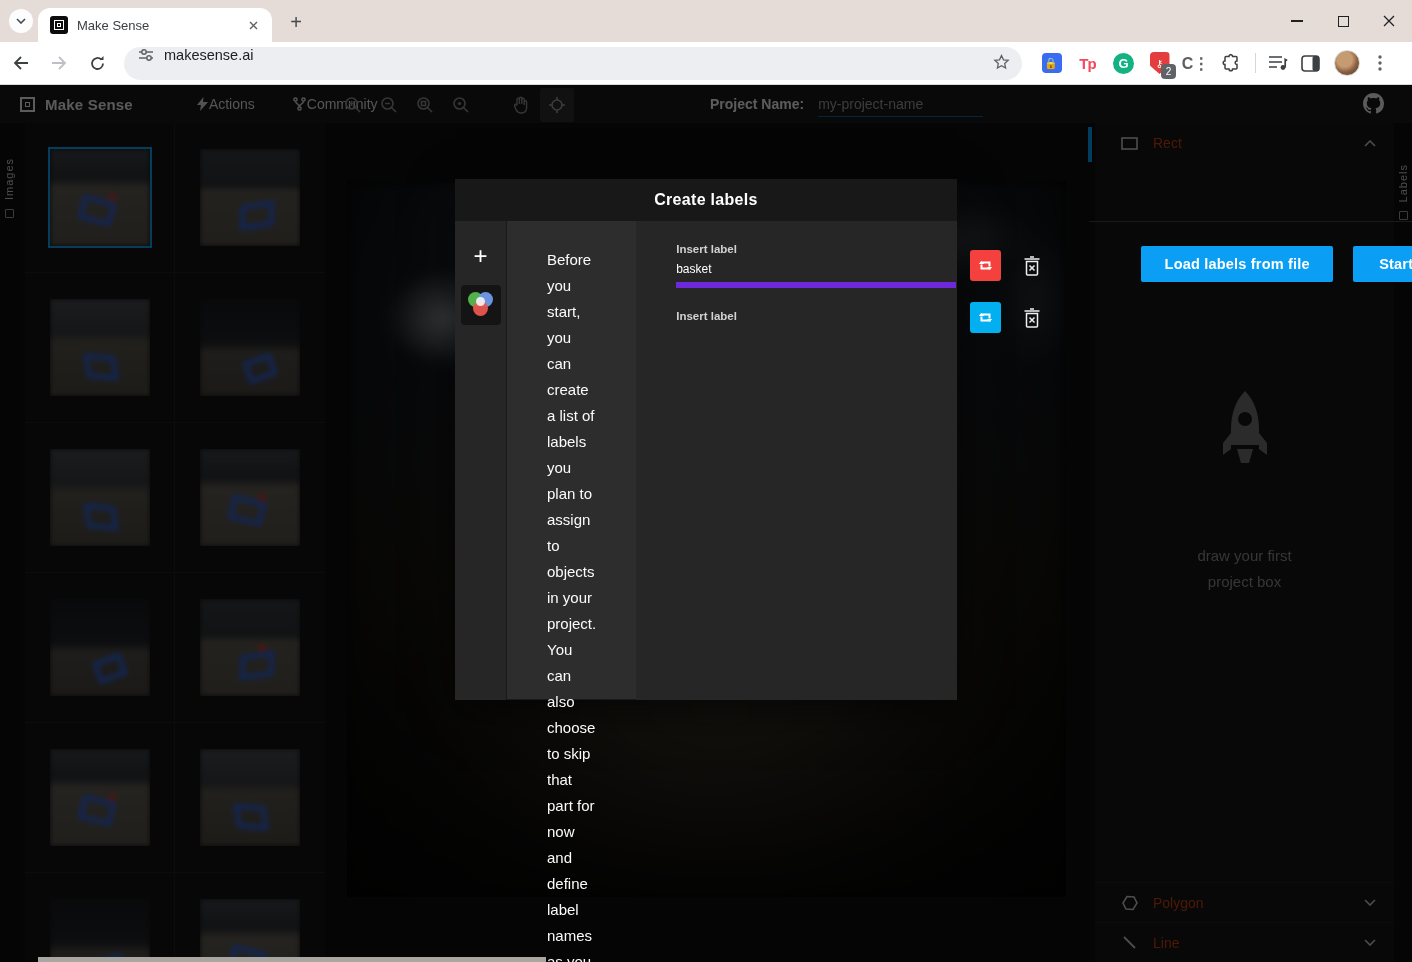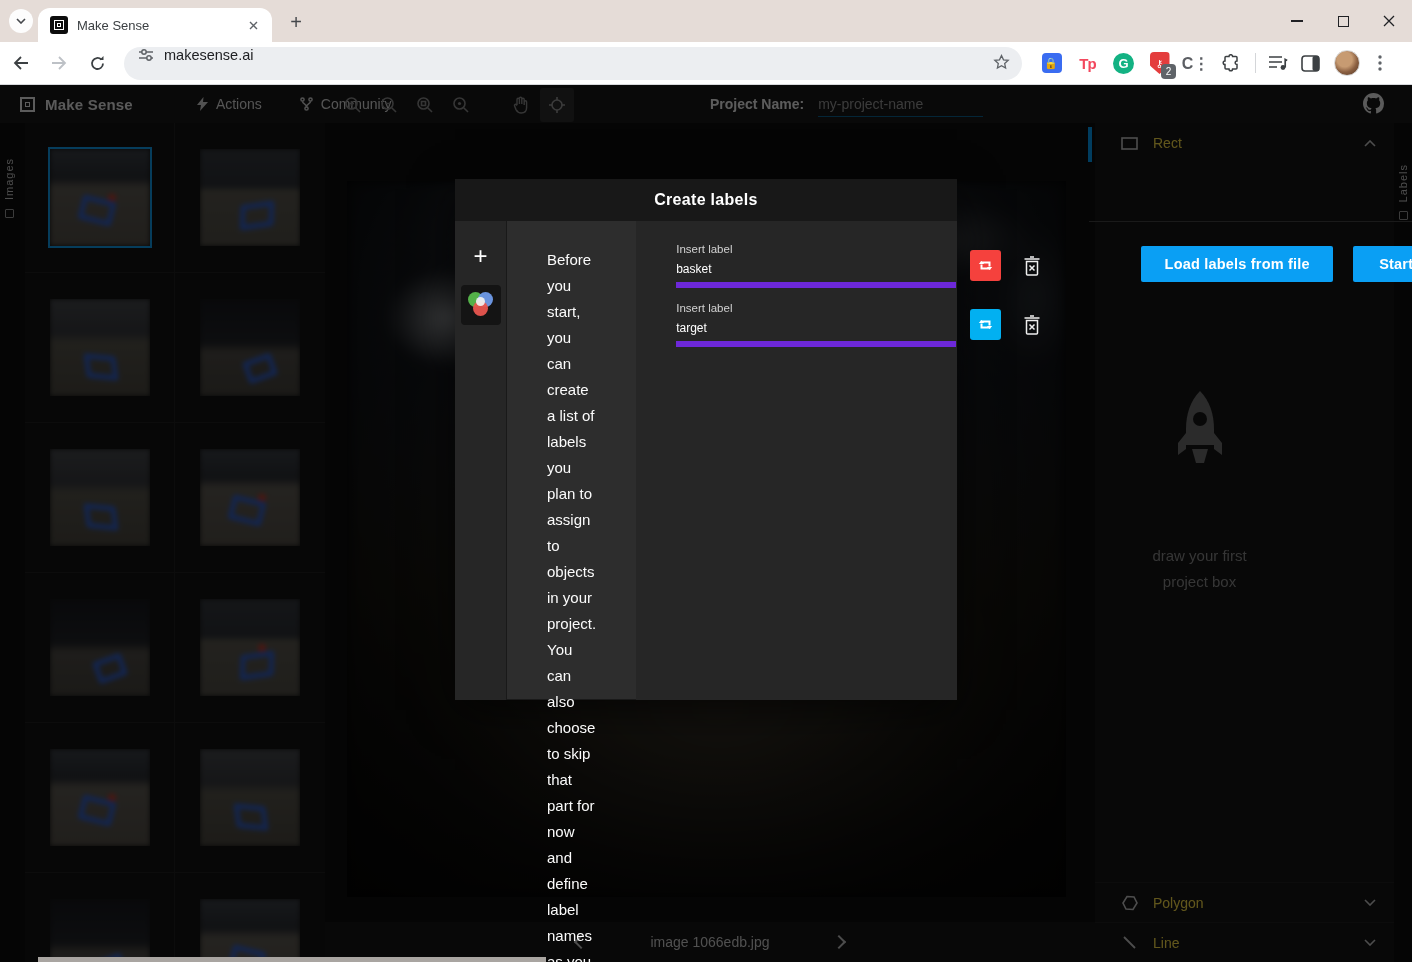--- a/index.html
+++ b/index.html
@@ -44,21 +44,21 @@
   .tb-sep { width:1px; height:20px; background:#d4d6d9; margin:0 8px 0 10px; }
   .avatar { width:26px; height:26px; border-radius:50%; background:radial-gradient(circle at 40% 35%, #c79b72 0 35%, #8a5f41 60%, #503624 100%); border:1px solid #d8d8d8; }
 
   
   .app { position:absolute; left:0; top:85px; width:1412px; height:877px; background:#0d0d0d; overflow:hidden; }
   .appnav { position:absolute; left:0; top:0; width:1412px; height:38px; background:#171717;
     display:flex; align-items:center; color:#e9e9e9; }
   .brand { display:flex; align-items:center; gap:10px; margin-left:20px; font-weight:bold; font-size:15px; letter-spacing:.2px; }
   .logo-sq { width:15px; height:15px; border:2px solid #f0f0f0; display:flex; align-items:center; justify-content:center; }
   .logo-sq i { width:5px; height:5px; border:1.5px solid #f0f0f0; display:block; }
-  .navitem { display:flex; align-items:center; gap:8px; font-size:14px; color:#dcdcdc; margin-left:38px; }
+  .navitem { display:flex; align-items:center; gap:1px; font-size:14px; color:#dcdcdc; margin-left:38px; }
   .projwrap { position:absolute; left:710px; top:0; height:38px; display:flex; align-items:center; gap:14px; }
   .projlabel { font-weight:bold; font-size:14px; color:#efefef; }
   .projvalue { font-size:14px; color:#9a9a9a; position:relative; }
   .projvalue::after { content:""; position:absolute; left:0; right:-60px; bottom:-5px; height:1px; background:rgba(0,158,247,.55); }
   .gh { position:absolute; right:28px; top:8px; }
 
   
   .vtab { position:absolute; background:#0c0c0c; color:#c7c7c7; display:flex; flex-direction:column;
     align-items:center; justify-content:center; gap:8px; font-size:11px; }
   .vtab-left { left:0; top:55px; width:18px; height:96px; border-radius:0 6px 6px 0; }
@@ -104,28 +104,28 @@
       linear-gradient(180deg,#242a32 0%,#181b21 28%,#1a1812 56%,#0d0c0a 100%); }
   .canvas-vig { position:absolute; inset:0; background:radial-gradient(ellipse at 50% 45%, transparent 45%, rgba(0,0,0,.8) 95%); }
   .edfooter { position:absolute; left:325px; top:837px; width:770px; height:40px; background:#141414;
     display:flex; align-items:center; justify-content:center; gap:64px; color:#cfcfcf; }
   .edfooter .fname { font-size:14px; }
   .chev { width:10px; height:10px; border:solid #c4c4c4; border-width:0 2px 2px 0; display:inline-block; }
   .chev.left { transform:rotate(135deg); }
   .chev.right { transform:rotate(-45deg); }
 
   
-  .rside { position:absolute; left:1095px; top:38px; width:299px; height:839px; background:#131313; color:#fde047; }
+  .rside { position:absolute; left:1095px; top:38px; width:299px; height:839px; background:#131313; color:#c2410c; }
   .rrow { height:40px; display:flex; align-items:center; padding:0 18px 0 22px; font-size:14px; }
   .rrow .ricon { width:24px; display:flex; justify-content:center; margin-right:12px; }
   .rrow .spacer { flex:1; }
   .rside-bottom { position:absolute; left:0; bottom:0; width:100%; }
   .rside-bottom .rrow { border-top:1px solid #1d1d1d; }
   .blue-indicator { position:absolute; left:1088px; top:42px; width:4px; height:35px; background:#009ef7; }
-  .empty { position:absolute; left:1050px; top:300px; width:299px; text-align:center; color:#7c7c7c; }
+  .empty { position:absolute; left:1095px; top:300px; width:299px; text-align:center; color:#7c7c7c; }
   .empty .etext { margin-top:48px; font-size:15px; line-height:26px; color:#8b8b8b; }
 
   
   .dim { position:absolute; inset:0; background:rgba(2,2,2,.62); z-index:5; }
 
   
   .hscroll { position:absolute; left:38px; bottom:0; width:508px; height:5px; background:#a9a5a1; z-index:8; }
 
   
   .modal { position:absolute; left:455px; top:179px; width:502px; height:521px; z-index:10;
@@ -142,21 +142,21 @@
   .m-palette .g { left:7px; top:7px;  background:#57b94c; }
   .m-palette .b { left:17px; top:7px; background:#6f9bea; }
   .m-palette .r { left:12px; top:16px; background:#e8554f; }
   .m-palette .w { left:15px; top:12px; width:9px; height:9px; background:#efefef; }
   .m-content { flex:1; display:flex; flex-direction:row; min-width:0; }
   .m-desc { background:#2d2d2d; border-bottom:1px solid #1a1a1a; padding:26px 40px 34px 40px;
     font-size:15px; line-height:26px; color:#fbfbfb; }
   .m-rows { flex:1; padding:22px 48px 0 40px; }
   .label-row { display:flex; align-items:center; margin-bottom:10px; }
   .field { width:280px; }
-  .field .flabel { font-size:11.5px; color:#d2d2d2; margin-bottom:4px; }
+  .field .flabel { font-size:11.5px; color:#d2d2d2; margin-bottom:4px;font-weight:bold; }
   .field input { width:100%; background:transparent; border:none; border-bottom:6px solid #6d28d9;
     color:#fff; font-size:12px; padding:2px 0 6px 0; outline:none; font-family:"Liberation Sans", sans-serif; }
   .color-btn { width:31px; height:31px; border-radius:3px; margin-left:14px; border:none;
     display:flex; align-items:center; justify-content:center; }
   .trash-btn { margin-left:22px; background:none; border:none; display:flex; }
   .m-foot { flex:0 0 auto; height:84px; border-top:1px solid #1a1a1a; display:flex; align-items:center;
     justify-content:center; gap:20px; padding-left:52px; }
   .mbtn { border:none; border-radius:2px; background:#0a9ff4; color:#fff; font-weight:bold;
     font-size:14.5px; height:36px; font-family:"Liberation Sans", sans-serif; letter-spacing:.2px; }
   .mbtn.load { width:192px; }
@@ -437,25 +437,20 @@
             </g>
           </svg>
       </div>
     </div>
 
     <div class="canvas">
       <div class="canvas-img"></div>
       <div class="canvas-vig"></div>
     </div>
 
-    <div class="edfooter">
-      <span class="chev left"></span>
-      <span class="fname">image 1066edb.jpg</span>
-      <span class="chev right"></span>
-    </div>
 
     <div class="rside">
       <div class="rrow">
         <span class="ricon">
           <svg width="17" height="13" viewBox="0 0 17 13">
               <rect x="1" y="1" width="15" height="11" fill="none" stroke="#c9c9c9" stroke-width="1.6"></rect>
             </svg>
         </span>
         <span>Rect</span>
         <span class="spacer"></span>
@@ -554,21 +549,20 @@
                     <path d="M1.5 3h15M7 1h4"></path>
                     <path d="M6.5 9.5l5 5M11.5 9.5l-5 5"></path>
                   </g>
                 </svg>
             </button>
           </div>
 
           <div class="label-row" style="margin-top:14px;">
             <div class="field">
               <div class="flabel">Insert label</div>
-              <input value="target" style="">
             </div>
             <button class="color-btn" style="background: rgb(2, 176, 241);">
               <svg width="17" height="17" viewBox="0 0 17 17">
                   <g stroke="#fff" stroke-width="2" fill="none">
                     <path d="M3.5 5.5h9v4"></path>
                     <path d="M13.5 11.5h-9v-4"></path>
                   </g>
                   <path d="M12.5 12.9l-2.7-3h5.4z" fill="#fff"></path>
                   <path d="M4.5 4.1l2.7 3H1.8z" fill="#fff"></path>
                 </svg>

